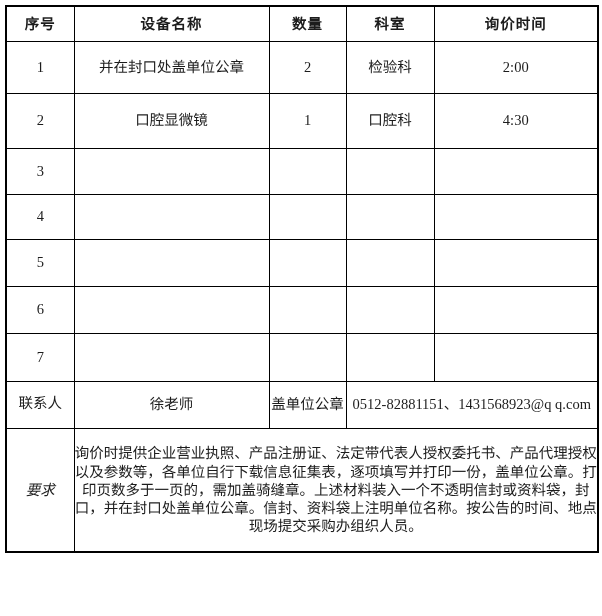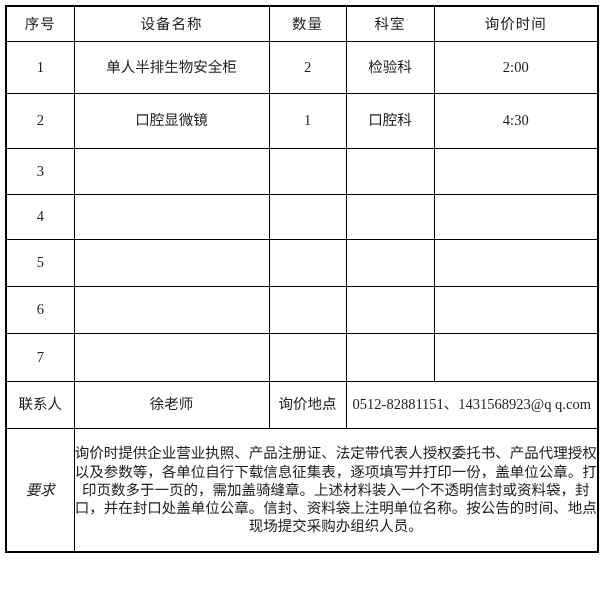--- a/index.html
+++ b/index.html
@@ -25,40 +25,41 @@
   }
   table.inquiry td {
     border: 1px solid #000000;
     font-size: 14.5px;
     text-align: center;
     vertical-align: middle;
     padding: 0;
     overflow: hidden;
     line-height: 1.25;
   }
-  tr.r-header    { height: 35px; }
+  tr.r-header    { height: 35px; font-weight: bold; }
   tr.r-item-1    { height: 52px; }
   tr.r-item-2    { height: 55px; }
   tr.r-item-3    { height: 46px; }
   tr.r-item-4    { height: 45px; }
   tr.r-item-5    { height: 47px; }
   tr.r-item-6    { height: 47px; }
   tr.r-item-7    { height: 48px; }
   tr.r-contact   { height: 47px; }
   tr.r-deadline  { height: 61px; }
   tr.r-require   { height: 124px; }
 
   td.header-cell { font-size: 15px; letter-spacing: 1px; }
   td.serial-cell { vertical-align: top; padding-top: 9px; }
   td.qty-top     { vertical-align: top; padding-top: 4px; }
   td.time-low    { vertical-align: bottom; padding-bottom: 8px; }
   td.label-left  {
     text-align: left;
     padding-left: 6px;
     line-height: 21px;
+    font-family: Liberation Mono, monospace;
   }
   td.value-left  {
     text-align: left;
     padding-left: 8px;
     padding-right: 4px;
     line-height: 21px;
   }
   td.phone-cell  { font-size: 14px; margin-left: 44px; }
   td.require-label {
     vertical-align: top;
@@ -93,21 +94,21 @@
         <tr class="r-header">
       <td class="header-cell">序号</td>
       <td class="header-cell">设备名称</td>
       <td class="header-cell">数量</td>
       <td class="header-cell">科室</td>
       <td class="header-cell">询价时间</td>
     </tr>
 
     <tr class="r-item-1">
       <td class="serial-cell">1</td>
-      <td>单人半排生物安全柜</td>
+      <td>并在封口处盖单位公章</td>
       <td>2</td>
       <td>检验科</td>
       <td>2:00</td>
     </tr>
 
     <tr class="r-item-2">
       <td class="serial-cell">2</td>
       <td>口腔显微镜</td>
       <td class="qty-top">1</td>
       <td>口腔科</td>
@@ -146,21 +147,21 @@
       <td class="serial-cell">7</td>
       <td></td>
       <td></td>
       <td></td>
       <td></td>
     </tr>
 
     <tr class="r-contact">
       <td class="label-left">联系人</td>
       <td>徐老师</td>
-      <td>询价地点</td>
+      <td>盖单位公章</td>
       <td colspan="2" class="value-left phone-cell">0512-82881151、1431568923@q q.com</td>
     </tr>
 
 
     <tr class="r-require">
       <td class="require-label">要求</td>
       <td colspan="4" class="require-text">询价时提供企业营业执照、产品注册证、法定带代表人授权委托书、产品代理授权以及参数等，各单位自行下载信息征集表，逐项填写并打印一份，盖单位公章。打印页数多于一页的，需加盖骑缝章。上述材料装入一个不透明信封或资料袋，封口，并在封口处盖单位公章。信封、资料袋上注明单位名称。按公告的时间、地点现场提交采购办组织人员。</td>
     </tr>
   </tbody>
     </table>

